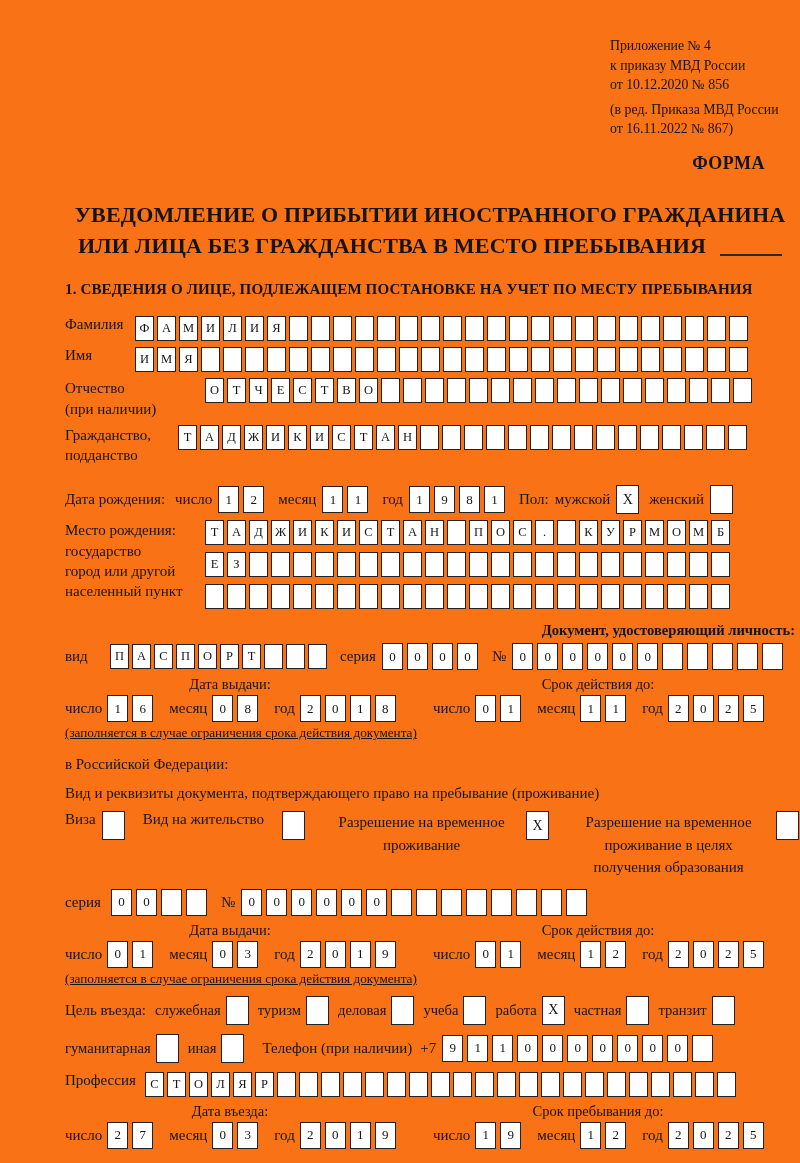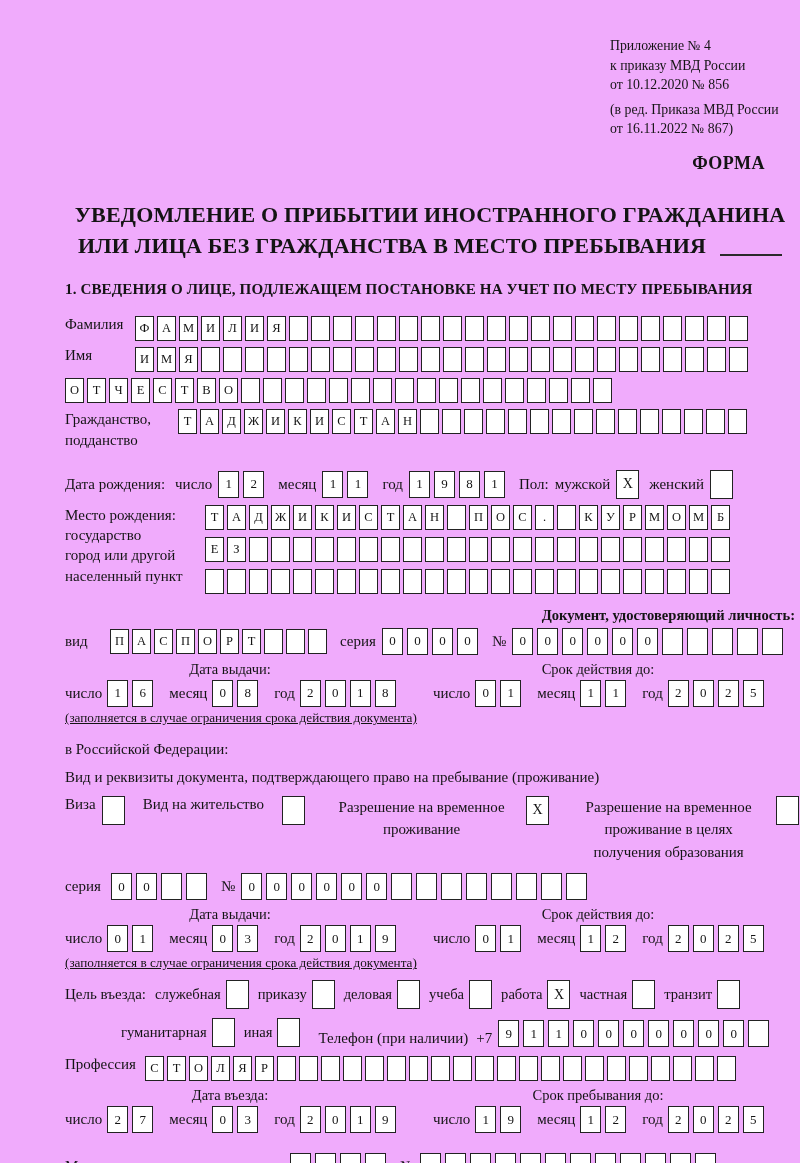--- a/index.html
+++ b/index.html
@@ -1,16 +1,16 @@
 <!DOCTYPE html>
 <html><head>
 <meta charset="utf-8">
 <style>
   html,body{margin:0;padding:0;background:#fff;}
-  .page{width:800px;height:1163px;box-sizing:border-box;background:#f0abfc;color:#141414;
+  .page{width:800px;height:1163px;box-sizing:border-box;background:#f97316;color:#141414;
     font-family:"Liberation Serif","DejaVu Serif",serif;padding:36px 5px 10px 65px;overflow:hidden;position:relative;}
   .appendix{margin-left:auto;width:185px;font-size:13.8px;line-height:1.42;}
   .appendix .rev{margin-top:5px;}
   .forma{text-align:right;margin-right:30px;font-weight:bold;font-size:18px;margin-top:14px;letter-spacing:.5px;}
   .title{text-align:center;font-weight:bold;font-size:22px;line-height:1.4;margin-top:26px;letter-spacing:.2px;}
   .title-underline{display:inline-block;width:62px;border-bottom:2.2px solid #2a2a2a;margin-left:14px;transform:translateY(3px);}
   .section-heading{font-weight:bold;font-size:15.1px;margin-top:20px;margin-bottom:18px;letter-spacing:.1px;}
   .row{display:flex;align-items:flex-start;margin-bottom:6px;}
   .inline-row{align-items:center;flex-wrap:nowrap;}
   .lbl{flex:0 0 auto;font-size:15px;}
@@ -35,21 +35,21 @@
   .dg .word.first{margin-left:0;}
   .validity-note{font-size:13.2px;margin:3px 0 9px 0;text-decoration:underline;}
   .res-lines{font-size:15px;line-height:1.9;margin-top:2px;}
   .options-row{display:flex;align-items:flex-start;margin:4px 0 10px 0;}
   .opt-label{font-size:15px;flex:0 0 auto;}
   .opt-center{text-align:center;white-space:pre-line;line-height:1.5;}
   .gap8{margin-left:8px;}.gap18{margin-left:18px;}.gap6{margin-left:6px;}
   .pair{display:inline-flex;align-items:center;flex:0 0 auto;margin-left:9px;}
   .pair .plabel{font-size:14.6px;margin-right:5px;}
   .purpose-row{display:flex;align-items:center;margin-bottom:9px;flex-wrap:nowrap;}
-  .indent56{margin-left:56px;align-items:flex-end;}
+  .indent56{}
   .phone-label{font-size:15px;margin:0 8px 0 18px;}
   .phone-prefix{font-size:15px;margin-right:6px;}
   .mt8{margin-top:20px;}.mt4{margin-top:4px;}
 </style>
 </head>
 <body>
 
 <div class="page">
 
   <div class="appendix">
@@ -135,20 +135,22 @@
         <span class="cell"></span>
         <span class="cell"></span>
         <span class="cell"></span>
         <span class="cell"></span>
         <span class="cell"></span>
         <span class="cell"></span>
       </div>
   </div>
 
   <div class="row">
+    <div class="lbl w140 ml">Отчество
+(при наличии)</div>
     <div class="cells">
         <span class="cell">О</span>
         <span class="cell">Т</span>
         <span class="cell">Ч</span>
         <span class="cell">Е</span>
         <span class="cell">С</span>
         <span class="cell">Т</span>
         <span class="cell">В</span>
         <span class="cell">О</span>
         <span class="cell"></span>
@@ -498,21 +500,21 @@
   </div>
   <div class="validity-note">(заполняется в случае ограничения срока действия документа)</div>
 
   <div class="purpose-row">
     <span class="lbl">Цель въезда:</span>
     <span class="pair">
         <span class="plabel">служебная</span>
         <span class="checkbox"></span>
       </span>
     <span class="pair">
-        <span class="plabel">приказу</span>
+        <span class="plabel">туризм</span>
         <span class="checkbox"></span>
       </span>
     <span class="pair">
         <span class="plabel">деловая</span>
         <span class="checkbox"></span>
       </span>
     <span class="pair">
         <span class="plabel">учеба</span>
         <span class="checkbox"></span>
       </span>

